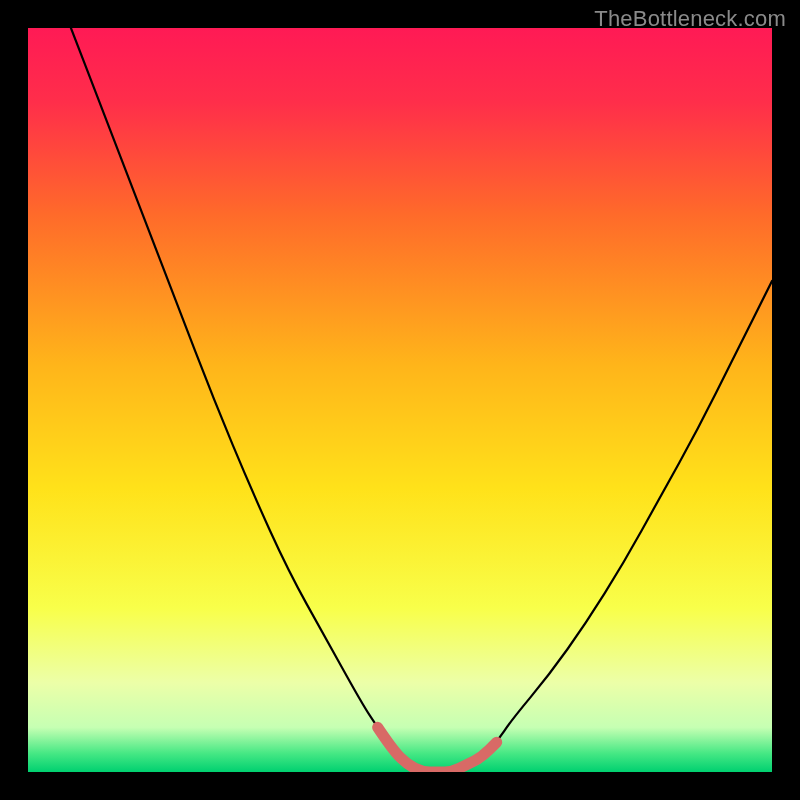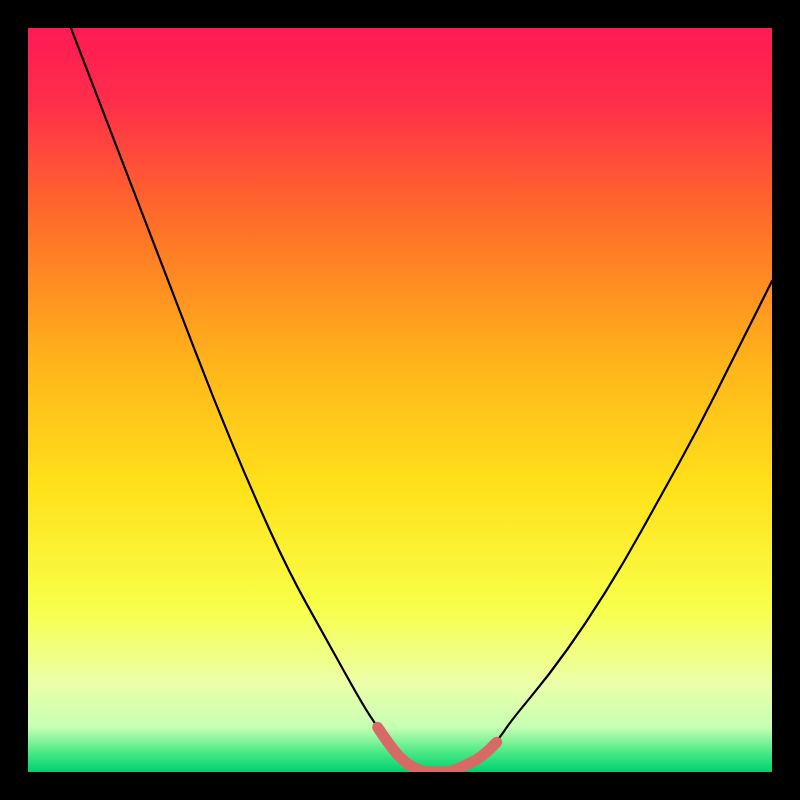--- a/index.html
+++ b/index.html
@@ -36,20 +36,21 @@
     z-index: 5;
     font-family: Arial, Helvetica, sans-serif;
   }
   svg { display: block; }
 </style>
 </head>
 <body>
 
 <div class="chart-frame">
 
+  <div class="watermark">TheBottleneck.com</div>
 
   <div class="plot-area">
     <svg width="744" height="744" viewBox="0 0 744 744" preserveAspectRatio="none">
       <defs>
         <linearGradient id="bg-grad" x1="0" y1="0" x2="0" y2="1">
           <stop offset="0%" stop-color="#ff1a55"></stop>
           <stop offset="10%" stop-color="#ff2e4a"></stop>
           <stop offset="25%" stop-color="#ff6a2a"></stop>
           <stop offset="45%" stop-color="#ffb41a"></stop>
           <stop offset="62%" stop-color="#ffe21a"></stop>

